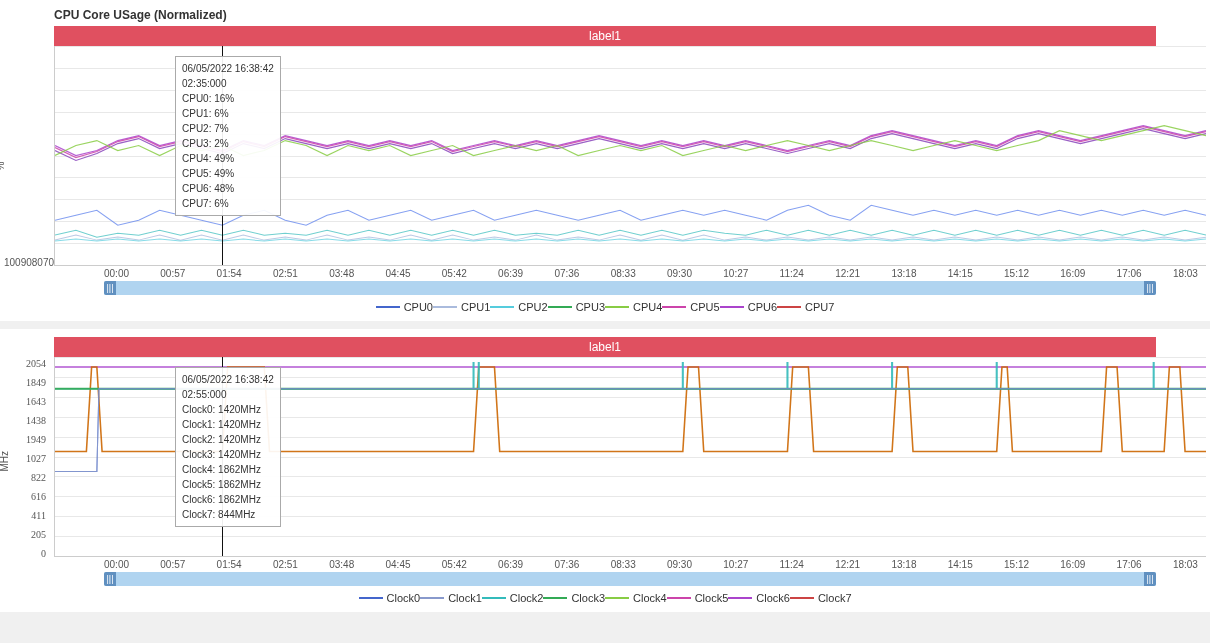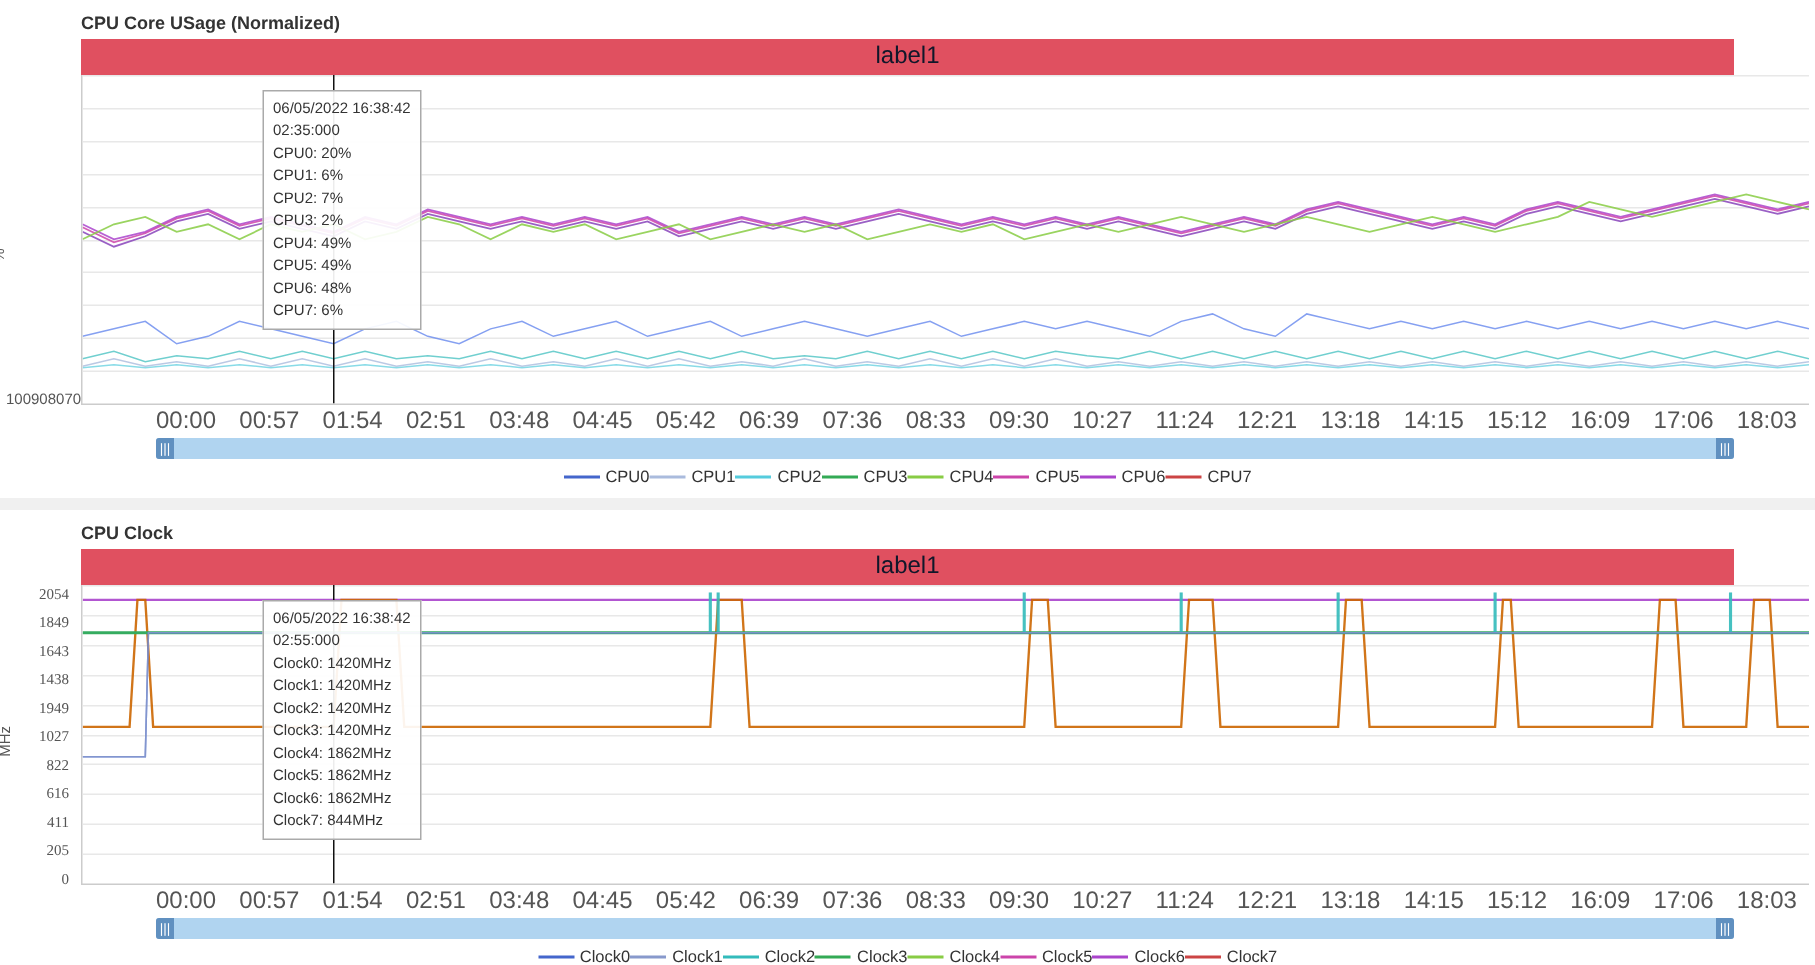--- a/index.html
+++ b/index.html
@@ -22,23 +22,23 @@
       margin-bottom: 4px;
       padding-left: 50px;
     }
     .chart-area {
       position: relative;
       display: flex;
       flex-direction: column;
     }
     .label-bar {
       background: #e05060;
-      color: #0f172a;
+      color: #ffffff;
       text-align: center;
-      font-size: 16px;
+      font-size: 12px;
       padding: 3px 0;
       margin: 0 50px 0 50px;
     }
     .y-axis {
       width: 48px;
       position: relative;
       display: flex;
       flex-direction: column;
       justify-content: space-between;
       align-items: flex-end;
@@ -63,21 +63,21 @@
     .chart-svg {
       width: 100%;
       height: 100%;
       position: absolute;
       top: 0; left: 0;
     }
     .x-axis {
       display: flex;
       justify-content: space-between;
       padding: 2px 0 0 0;
-      font-size: 16px;
+      font-size: 10px;
       color: #555;
       margin-left: 50px;
       margin-right: 8px;
     }
     .scrollbar-row {
       display: flex;
       align-items: center;
       margin: 2px 50px 2px 50px;
       height: 14px;
       background: #b0d4f0;
@@ -217,21 +217,21 @@
             <polyline fill="none" stroke="#6688ee" stroke-width="1" opacity="0.8" points="0,175 20,170 40,165 60,180 80,175 100,165 120,170 140,175 160,180 180,170 200,165 220,175 240,180 260,170 280,165 300,175 320,170 340,165 360,175 380,170 400,165 420,175 440,170 460,165 480,170 500,175 520,170 540,165 560,175 580,170 600,165 620,170 640,165 660,170 680,175 700,165 720,160 740,170 760,175 780,160 800,165 820,170 840,165 860,170 880,165 900,170 920,165 940,170 960,165 980,170 1000,165 1020,170 1040,165 1060,170 1080,165 1100,170"></polyline>
 
             <polyline fill="none" stroke="#aabbdd" stroke-width="1" opacity="0.8" points="0,195 20,190 40,195 60,192 80,195 100,190 120,195 140,190 160,195 180,190 200,195 220,192 240,195 260,190 280,195 300,192 320,195 340,190 360,195 380,190 400,195 420,192 440,195 460,190 480,195 500,192 520,195 540,190 560,195 580,190 600,195 620,190 640,195 660,192 680,195 700,192 720,195 740,192 760,195 780,192 800,195 820,192 840,195 860,192 880,195 900,192 920,195 940,192 960,195 980,192 1000,195 1020,192 1040,195 1060,192 1080,195 1100,192"></polyline>
 
             <polyline fill="none" stroke="#55ccdd" stroke-width="1" opacity="0.7" points="0,196 20,194 40,196 60,194 80,196 100,194 120,196 140,194 160,196 180,194 200,196 220,194 240,196 260,194 280,196 300,194 320,196 340,194 360,196 380,194 400,196 420,194 440,196 460,194 480,196 500,194 520,196 540,194 560,196 580,194 600,196 620,194 640,196 660,194 680,196 700,194 720,196 740,194 760,196 780,194 800,196 820,194 840,196 860,194 880,196 900,194 920,196 940,194 960,196 980,194 1000,196 1020,194 1040,196 1060,194 1080,196 1100,194"></polyline>
           </svg>
 
           <div class="tooltip-box">
             <div>06/05/2022 16:38:42</div>
             <div>02:35:000</div>
-            <div>CPU0: 20%</div>
+            <div>CPU0: 16%</div>
             <div>CPU1: 6%</div>
             <div>CPU2: 7%</div>
             <div>CPU3: 2%</div>
             <div>CPU4: 49%</div>
             <div>CPU5: 49%</div>
             <div>CPU6: 48%</div>
             <div>CPU7: 6%</div>
           </div>
         </div>
 
@@ -296,21 +296,20 @@
       </div>
       <div class="legend-item">
         <span class="legend-line" style="background:#cc4444;"></span>
         <span>CPU7</span>
       </div>
     </div>
   </div>
 </div>
 
 <div class="chart-container">
-  <div class="chart-title">CPU Clock</div>
   <div class="chart-area">
     <div class="label-bar">label1</div>
     <div style="display:flex; flex-direction:row;">
 
       <div class="y-axis" style="height:218px; width:50px; position:relative;">
         <span class="y-axis-unit" style="transform:rotate(-90deg) translateX(50%); left:-10px; top:50%; position:absolute; white-space:nowrap;">MHz</span>
         <div style="display:flex; flex-direction:column; justify-content:space-between; height:200px; align-items:flex-end; padding-right:4px; padding-top:0; width:100%;font-family:Liberation Serif, serif;">
           <span class="y-axis-label">2054</span>
           <span class="y-axis-label">1849</span>
           <span class="y-axis-label">1643</span>

